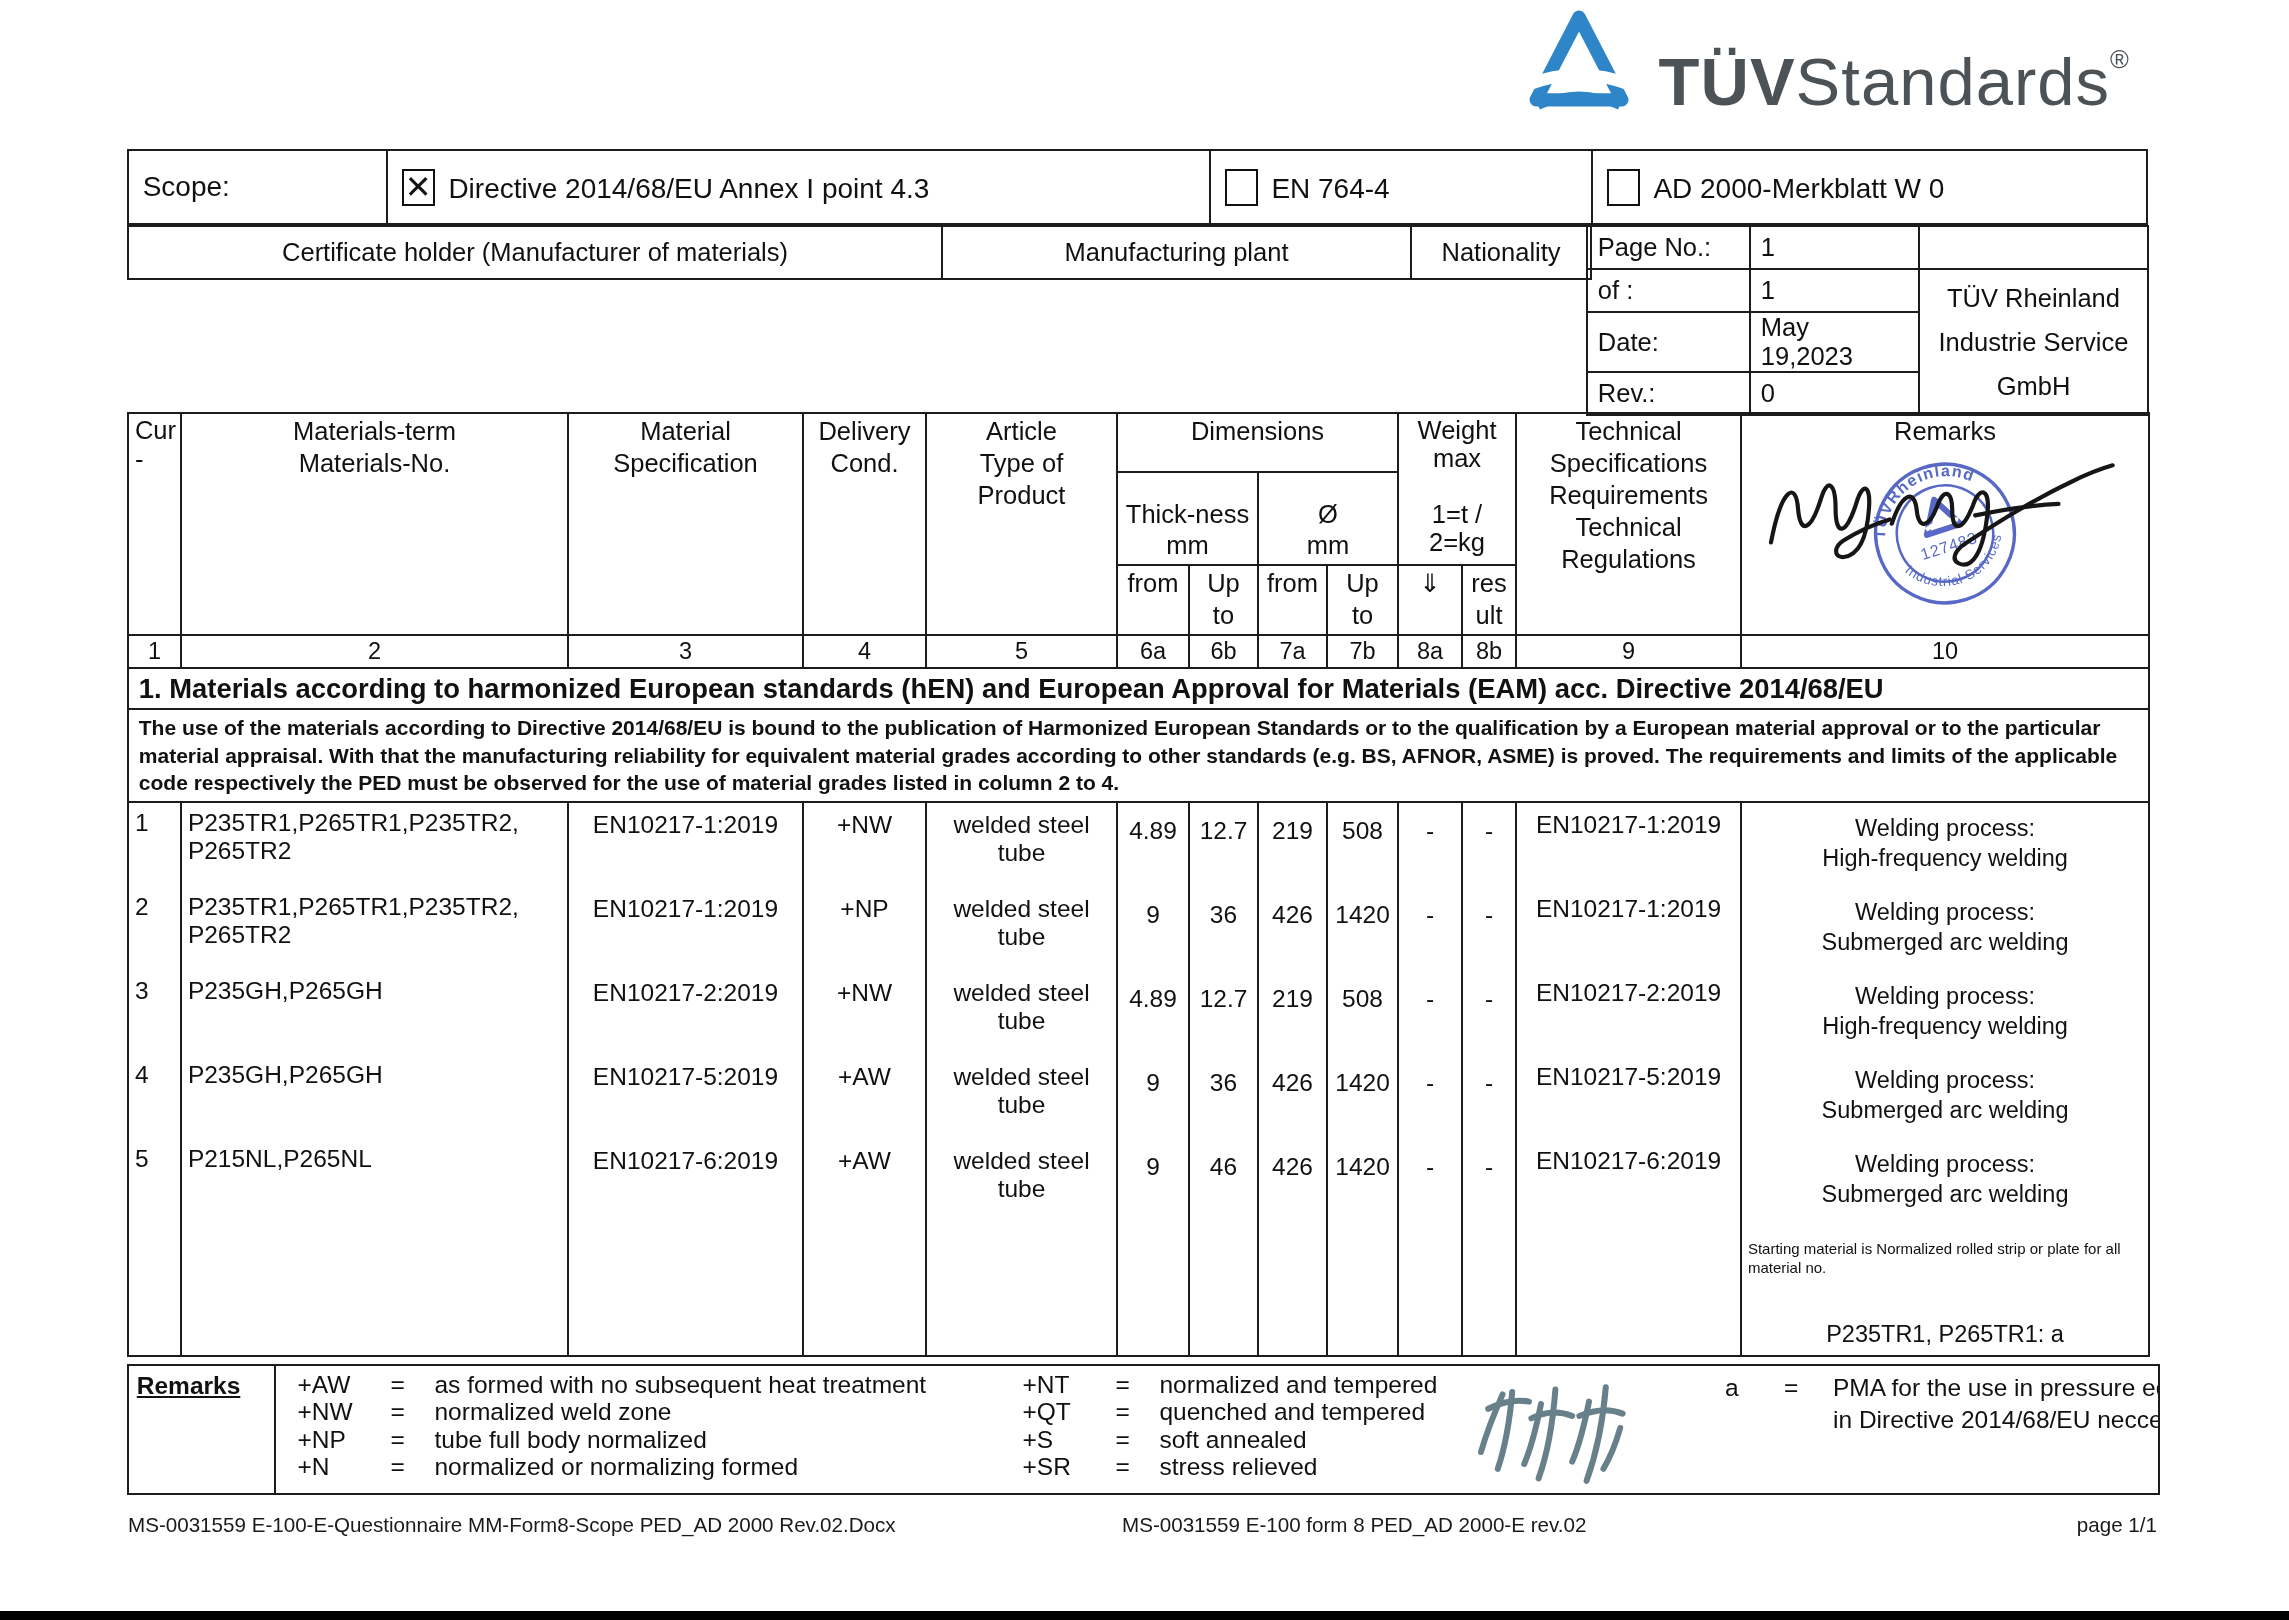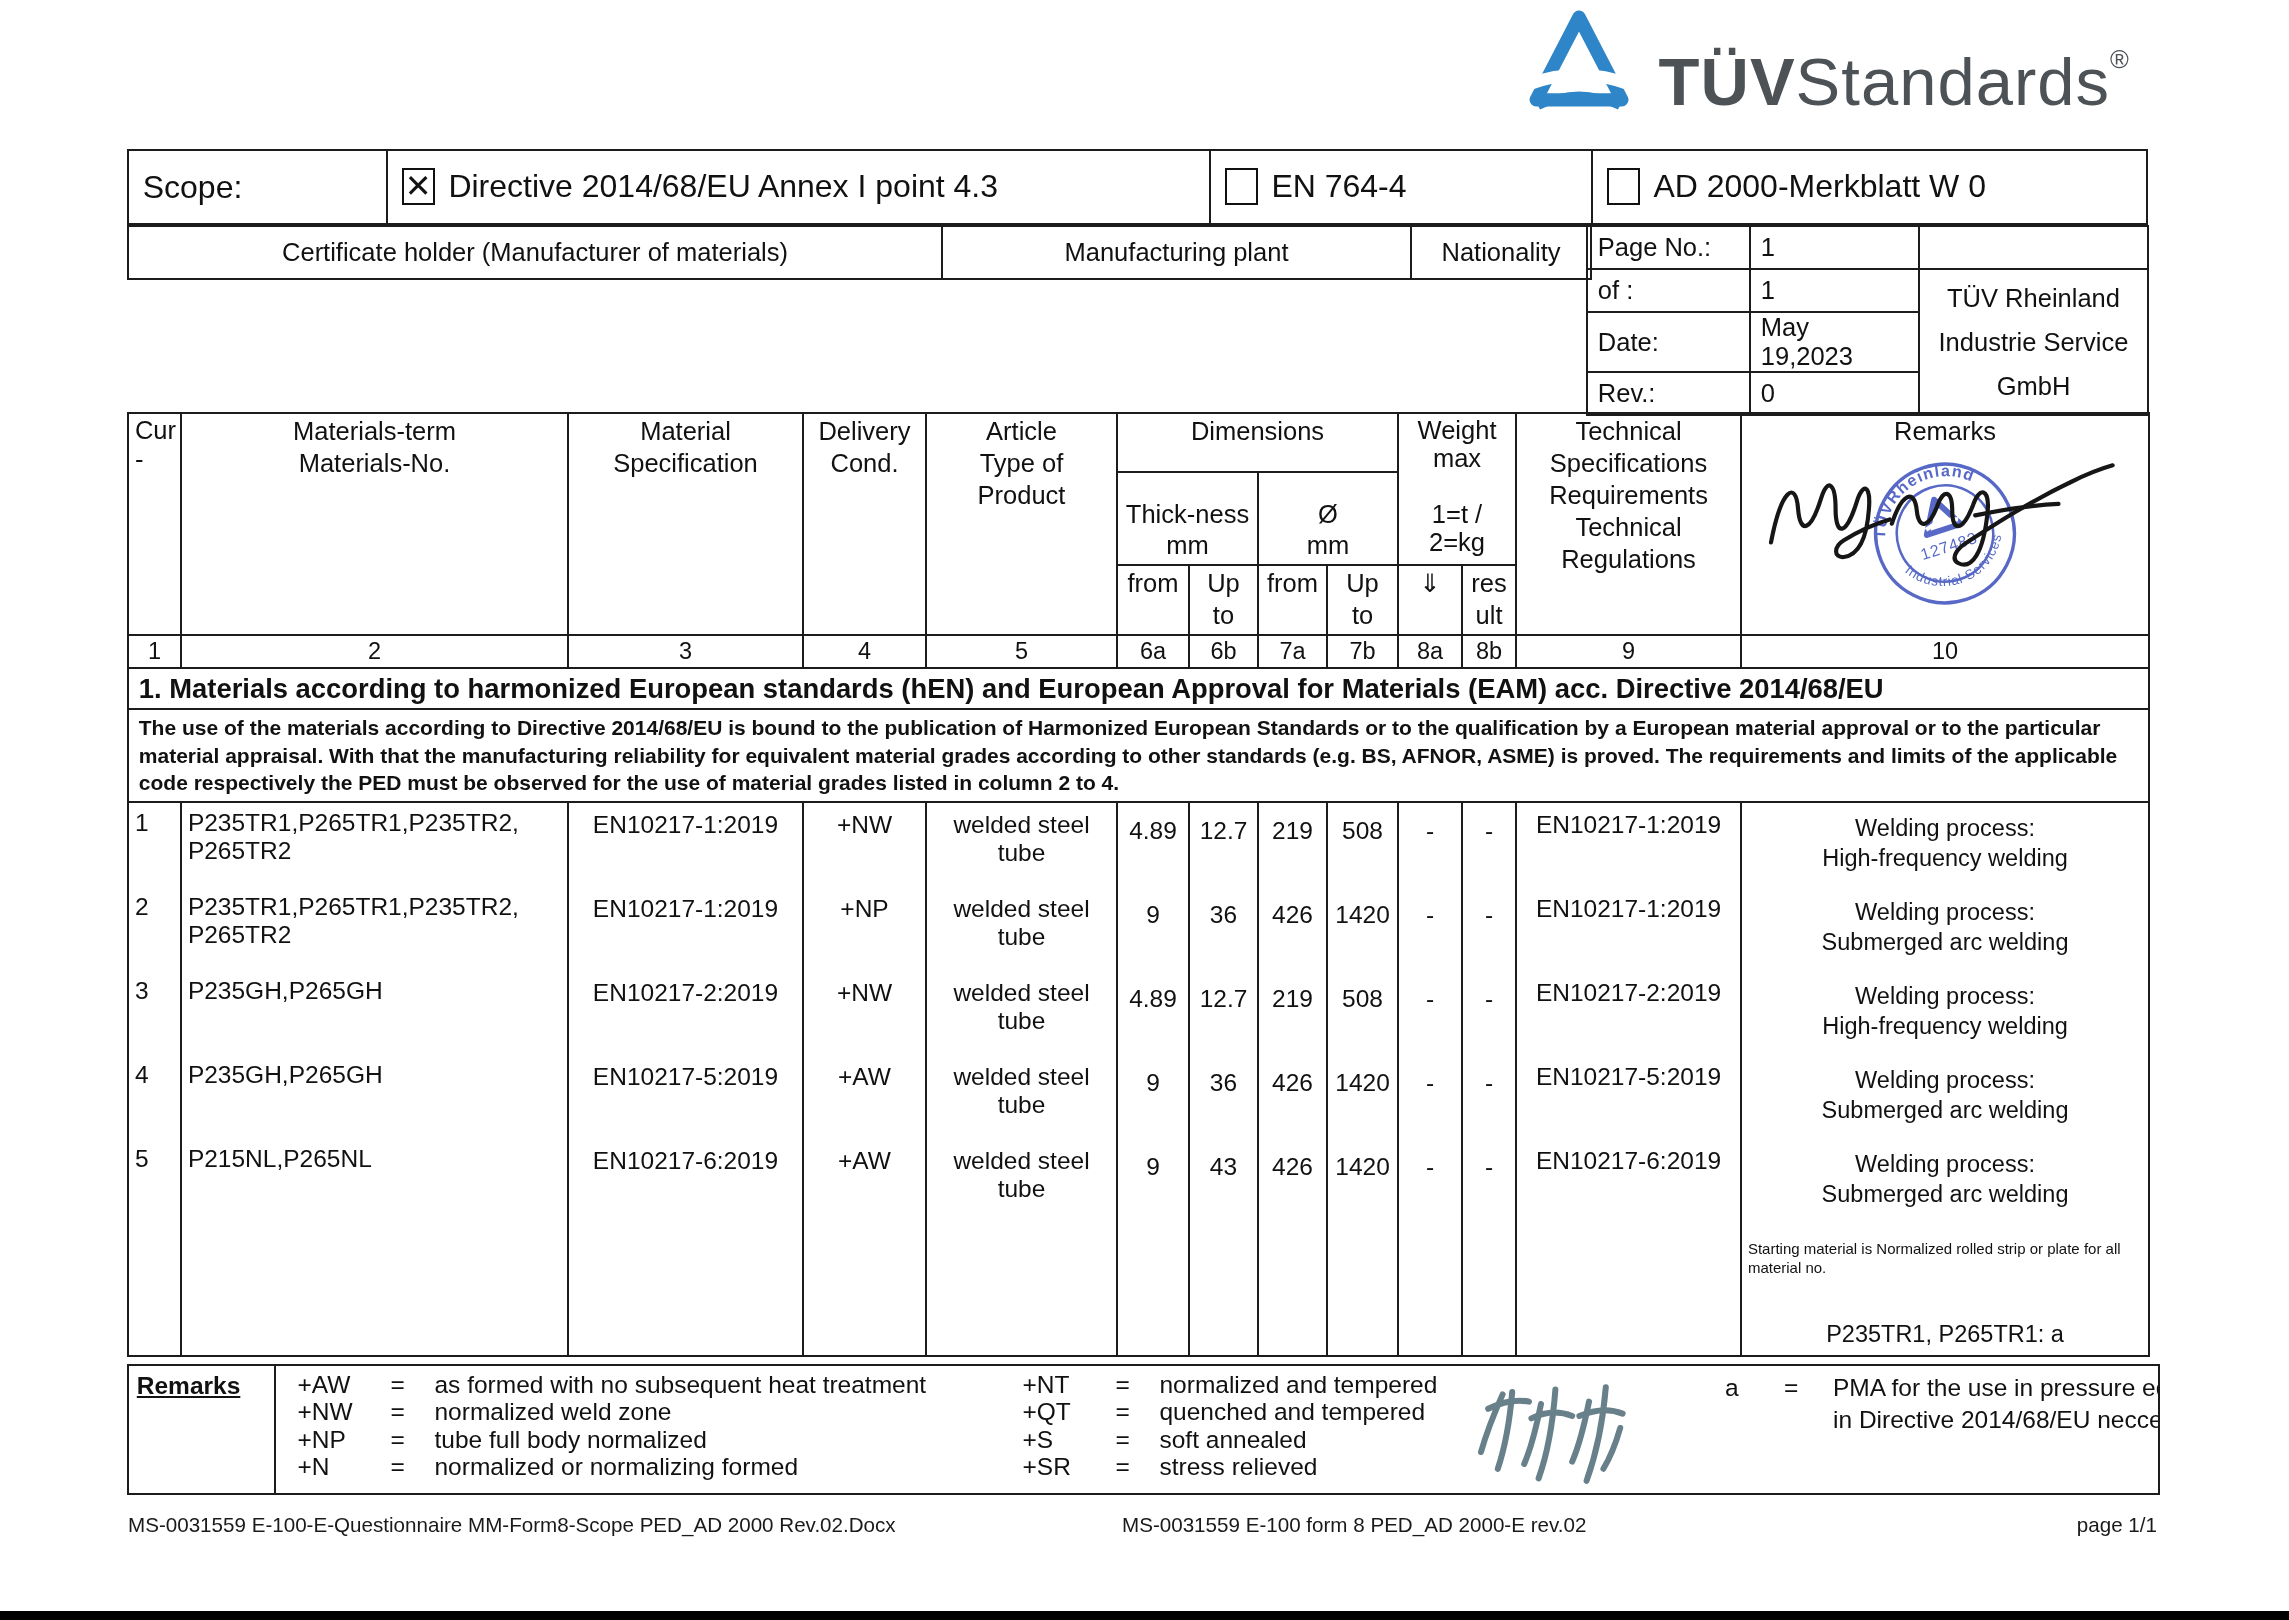--- a/index.html
+++ b/index.html
@@ -17,21 +17,21 @@
 
   
   .annex-title{left:127px;top:33px;font-size:29px;font-weight:bold;letter-spacing:0.2px;}
   .logo{left:1521px;top:9.8px;display:flex;align-items:flex-start;}
   .logo-tri{width:116px;height:102px;}
   .logo-text{font-size:67px;color:#4d5257;line-height:98px;margin-left:21.6px;letter-spacing:1px;}
   .logo-text .tuv{font-weight:bold;}
   .logo-text .reg{font-size:25.5px;vertical-align:37px;}
 
   
-  .scope-table{left:127px;top:149px;width:2019px;font-size:32px;}
+  .scope-table{left:127px;top:149px;width:2019px;font-size:28px;}
   .scope-table td{height:74px;vertical-align:middle;padding:0 13.7px;}
   .checkbox{display:inline-block;width:29px;height:33px;border:2.9px solid #111;
             vertical-align:-7.8px;margin-right:13.7px;position:relative;}
   .checkbox.checked::after{content:"✕";position:absolute;left:0;top:0;width:100%;height:100%;
             font-size:32px;line-height:33px;text-align:center;}
 
   
   .holder-table{left:127px;top:225px;width:1462px;font-size:25.5px;}
   .holder-table td{padding:3.9px 9.8px;}
   .hrow td{height:53px;vertical-align:middle;}
@@ -304,21 +304,21 @@
         <div class="slot numv">9</div>
         <div class="slot numv">4.89</div>
         <div class="slot numv">9</div>
         <div class="slot numv">9</div>
       </td>
       <td>
         <div class="slot numv">12.7</div>
         <div class="slot numv">36</div>
         <div class="slot numv">12.7</div>
         <div class="slot numv">36</div>
-        <div class="slot numv">43</div>
+        <div class="slot numv">46</div>
       </td>
       <td>
         <div class="slot numv">219</div>
         <div class="slot numv">426</div>
         <div class="slot numv">219</div>
         <div class="slot numv">426</div>
         <div class="slot numv">426</div>
       </td>
       <td>
         <div class="slot numv">508</div>

